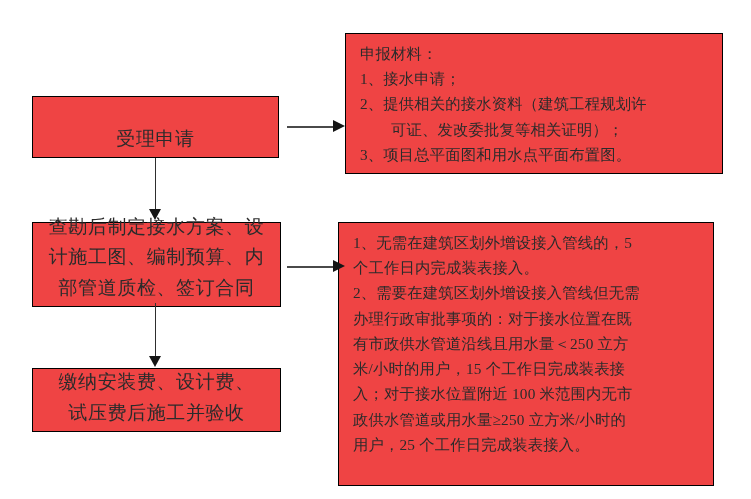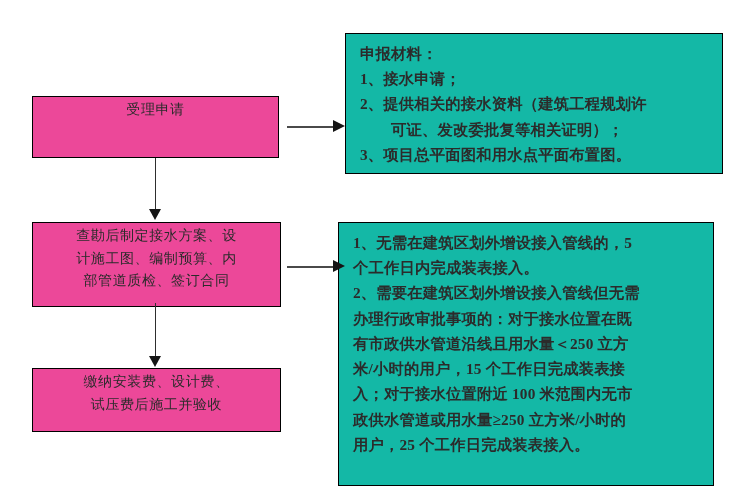--- a/index.html
+++ b/index.html
@@ -14,45 +14,44 @@
     background: #ffffff;
     font-family: "Liberation Serif", "DejaVu Serif", serif;
     overflow: hidden;
   }
 
   
   .proc-box {
     position: absolute;
     box-sizing: border-box;
     border: 1.6px solid #000000;
-    background: #ec4899;
+    background: #ef4444;
     display: flex;
-    align-items: flex-start;
+    align-items: flex-end;
     justify-content: center;
     text-align: center;
     color: #2b2b2b;
-    font-size: 14px;
+    font-size: 19px;
     line-height: 1.62;
     letter-spacing: 0.6px;
     padding: 2px 10px;
   }
   .proc-box .txt { white-space: pre-line; }
 
   
   .note-box {
     position: absolute;
     box-sizing: border-box;
     border: 1.6px solid #000000;
-    background: #14b8a6;
+    background: #ef4444;
     color: #2b2b2b;
     font-size: 15.3px;
     line-height: 1.65;
     letter-spacing: 0.2px;
     padding: 7px 12px 6px 14px;
-    font-weight: bold;
   }
   .note-box .txt {
     white-space: pre-line;
     display: block;
   }
 
   
   .conn-v {
     position: absolute;
     width: 0;

